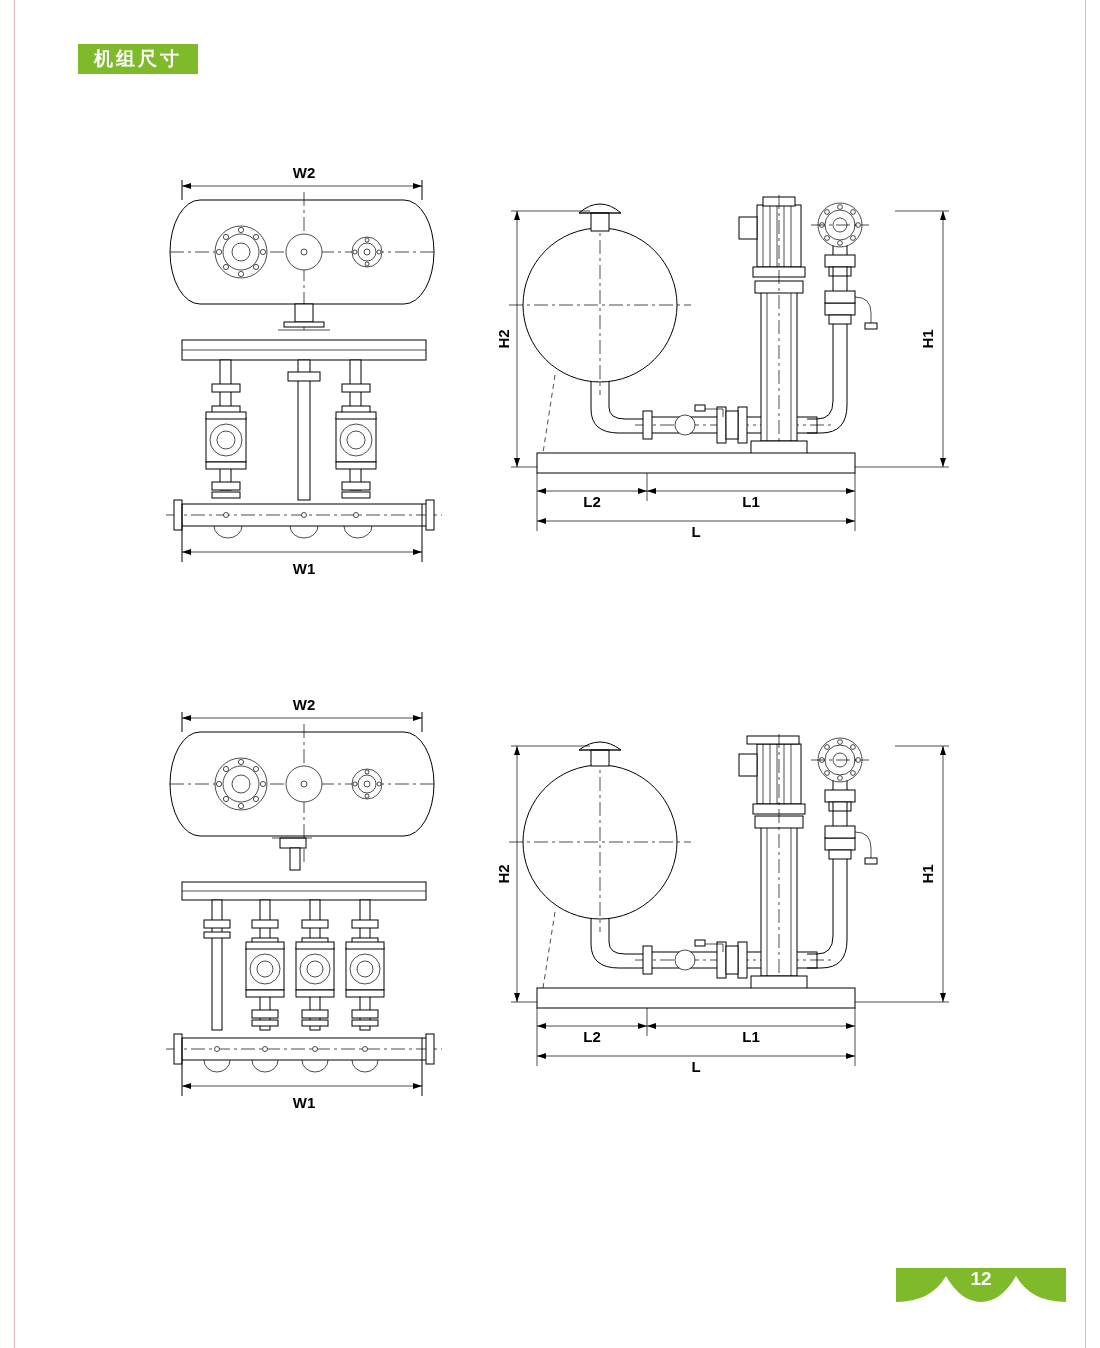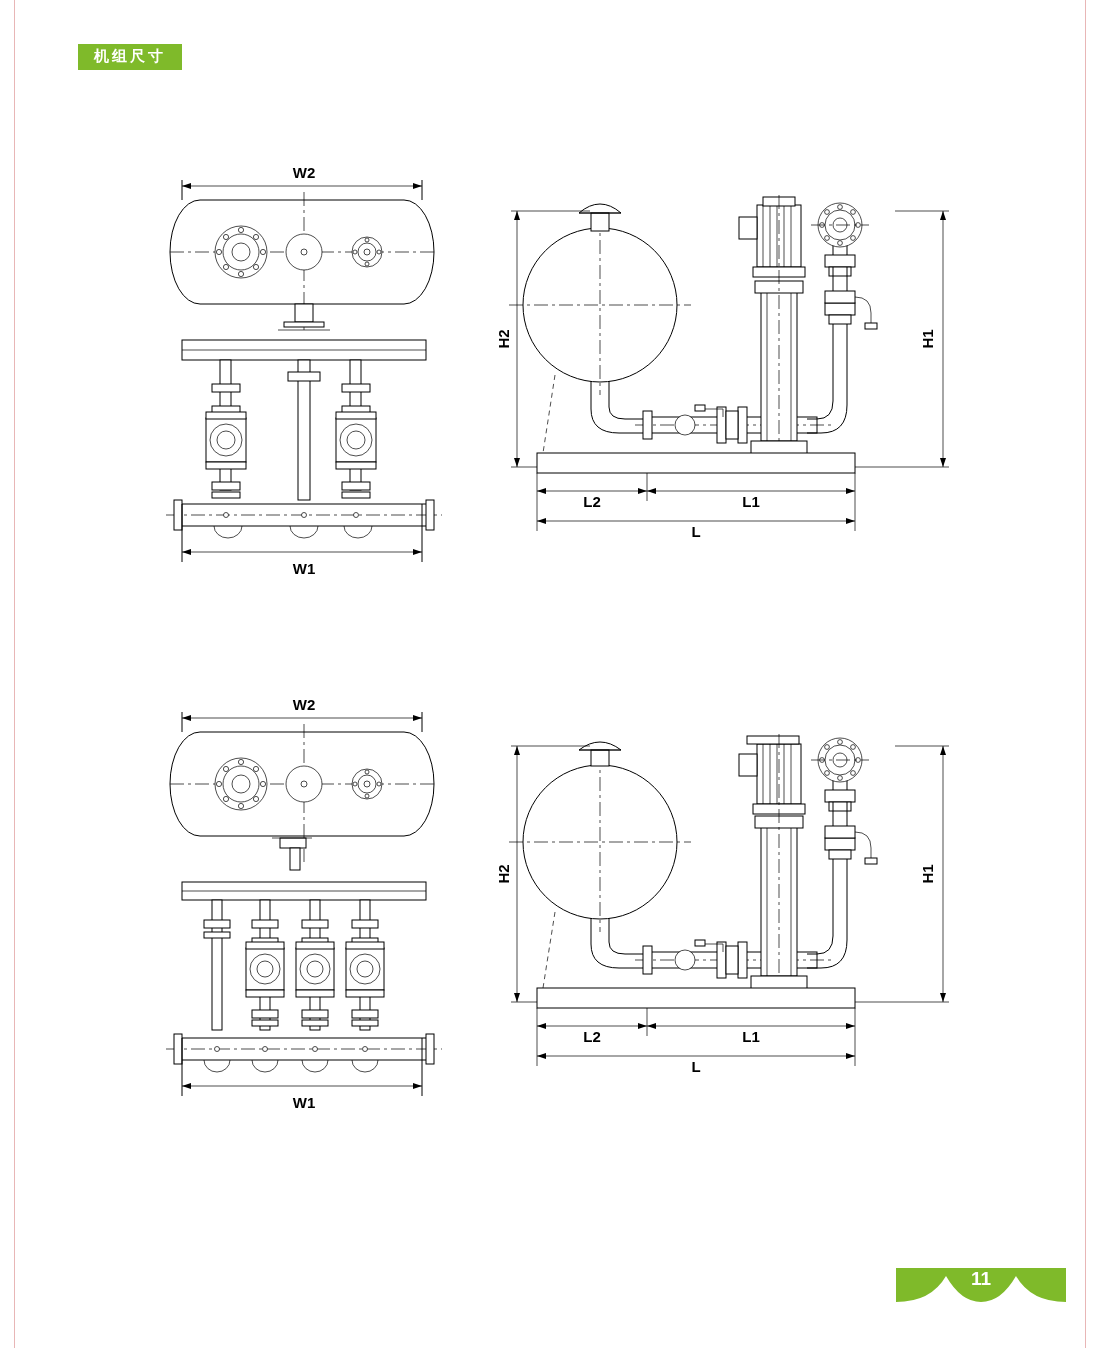--- a/index.html
+++ b/index.html
@@ -12,21 +12,21 @@
   
   .edge-rule{position:absolute;top:0;width:1px;height:1348px;background:#e8b6b6;}
   .edge-rule.left{left:14px;}
   .edge-rule.right{right:14px;}
 
   
   .section-tag{
     position:absolute;left:78px;top:44px;
     background:#7fba2a;
     color:#ffffff;
-    font-size:15px;
+    font-size:19px;
     letter-spacing:3px;
     padding:5px 16px 6px 16px;
     font-family:"DejaVu Sans", sans-serif;
     font-weight:bold;
     line-height:1;
   }
 
   
   .drawing{position:absolute;text-decoration:underline;}
   .dim-label{
@@ -482,13 +482,13 @@
   <line class="dim" x1="360" y1="306" x2="360" y2="336"></line>
   <text class="dim-label" x="201" y="342" text-anchor="middle">L</text>
 </svg>
 </div>
 
 <div class="footer">
   <svg width="170" height="54" viewBox="0 0 170 54">
     <path d="M0 6 L170 6 L170 40 Q135 40 120 14 Q105 40 85 40 Q65 40 50 14 Q35 40 0 40 Z" fill="#7fba2a"></path>
   </svg>
 </div>
-<div class="page-num">11</div>
+<div class="page-num">12</div>
 
 </body></html>

